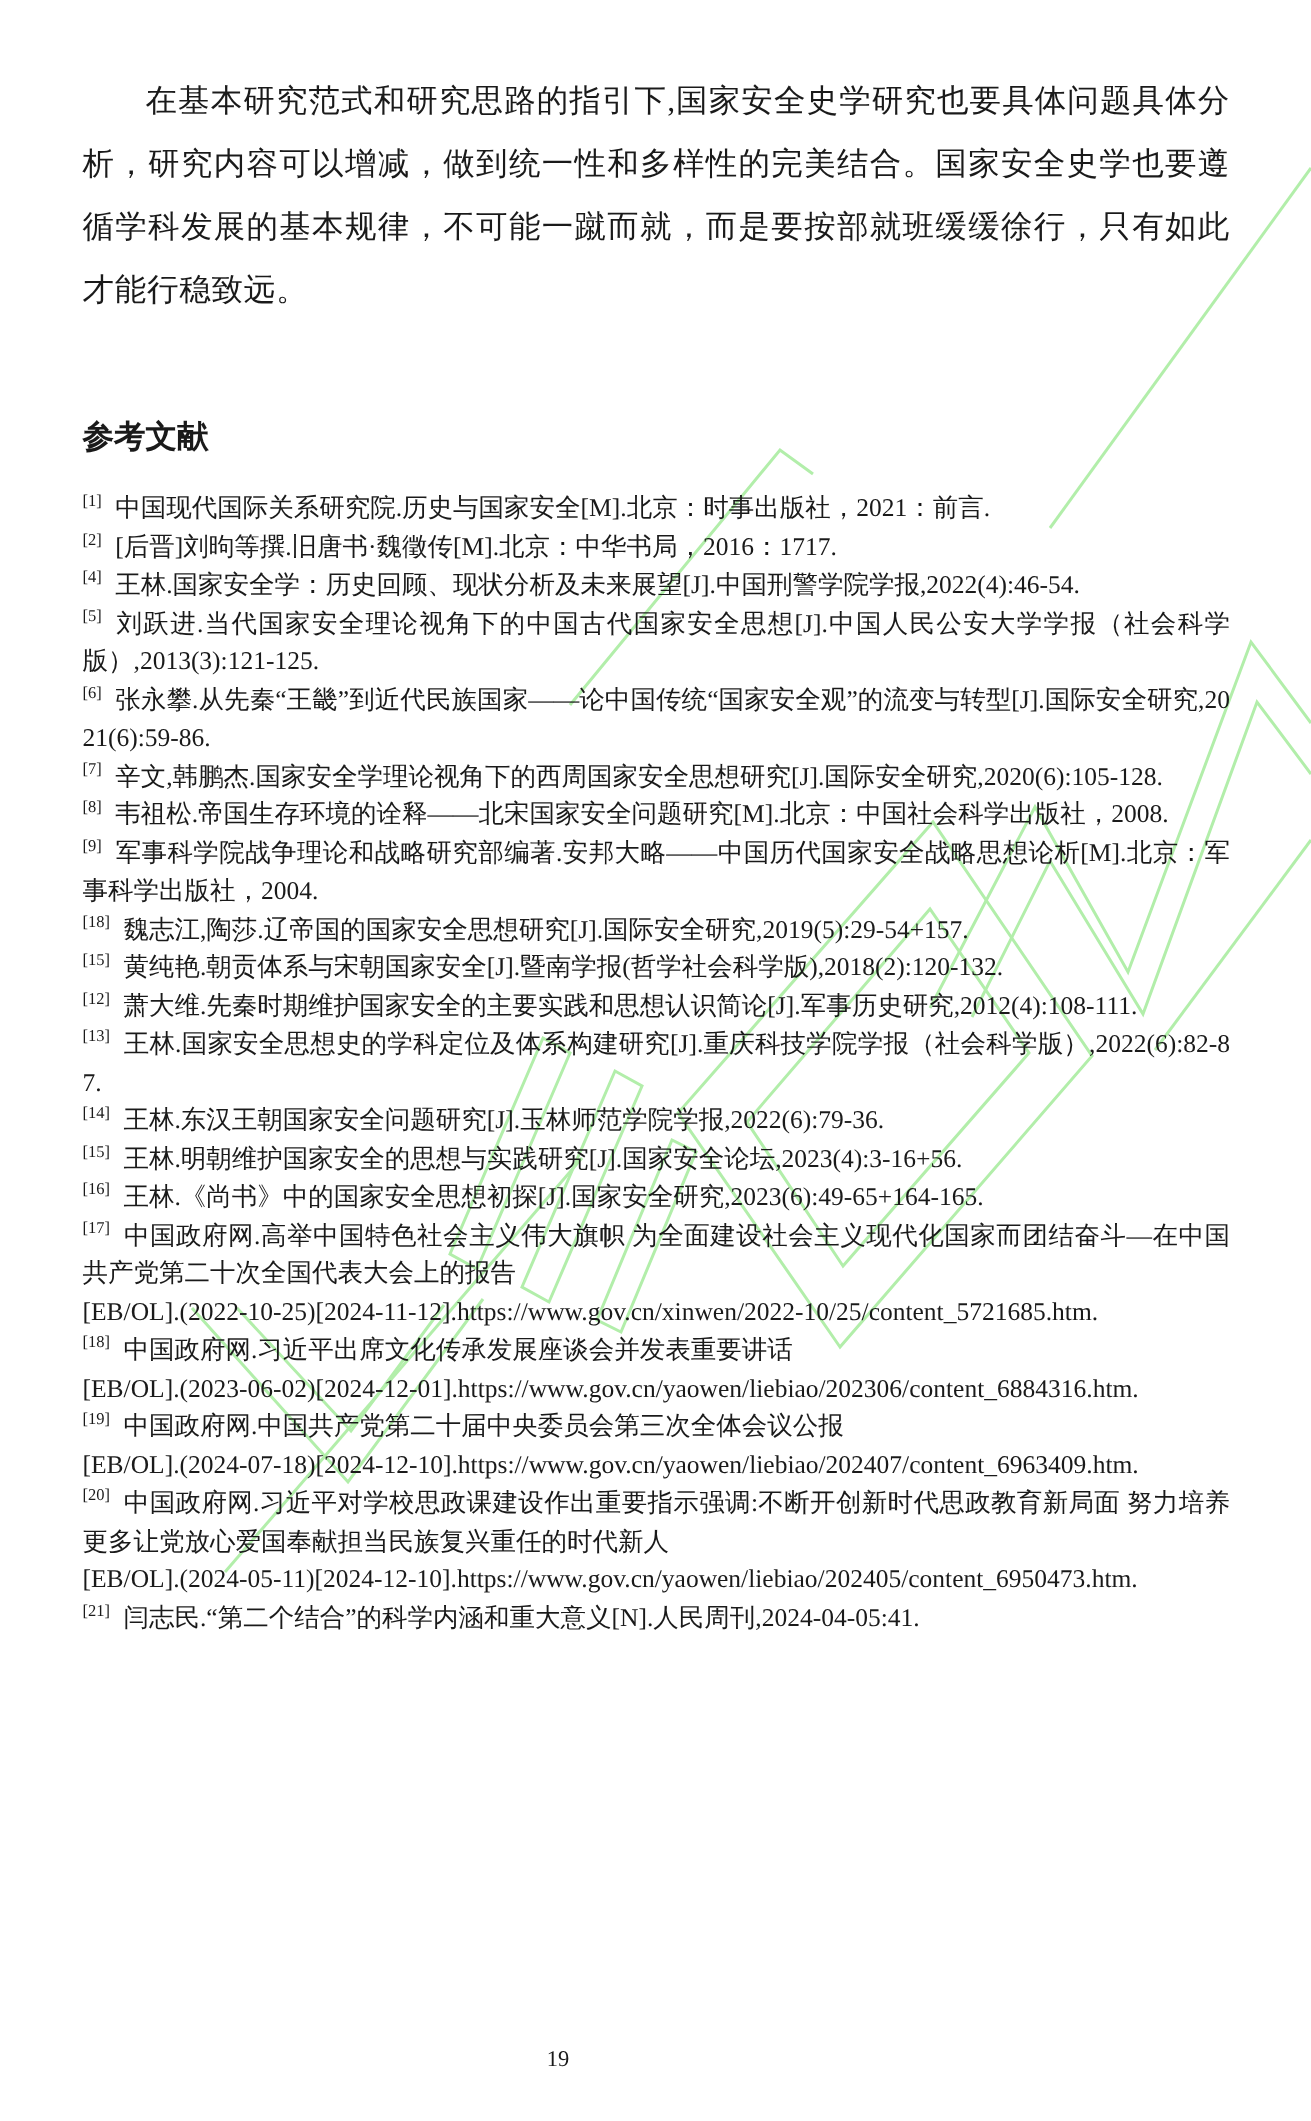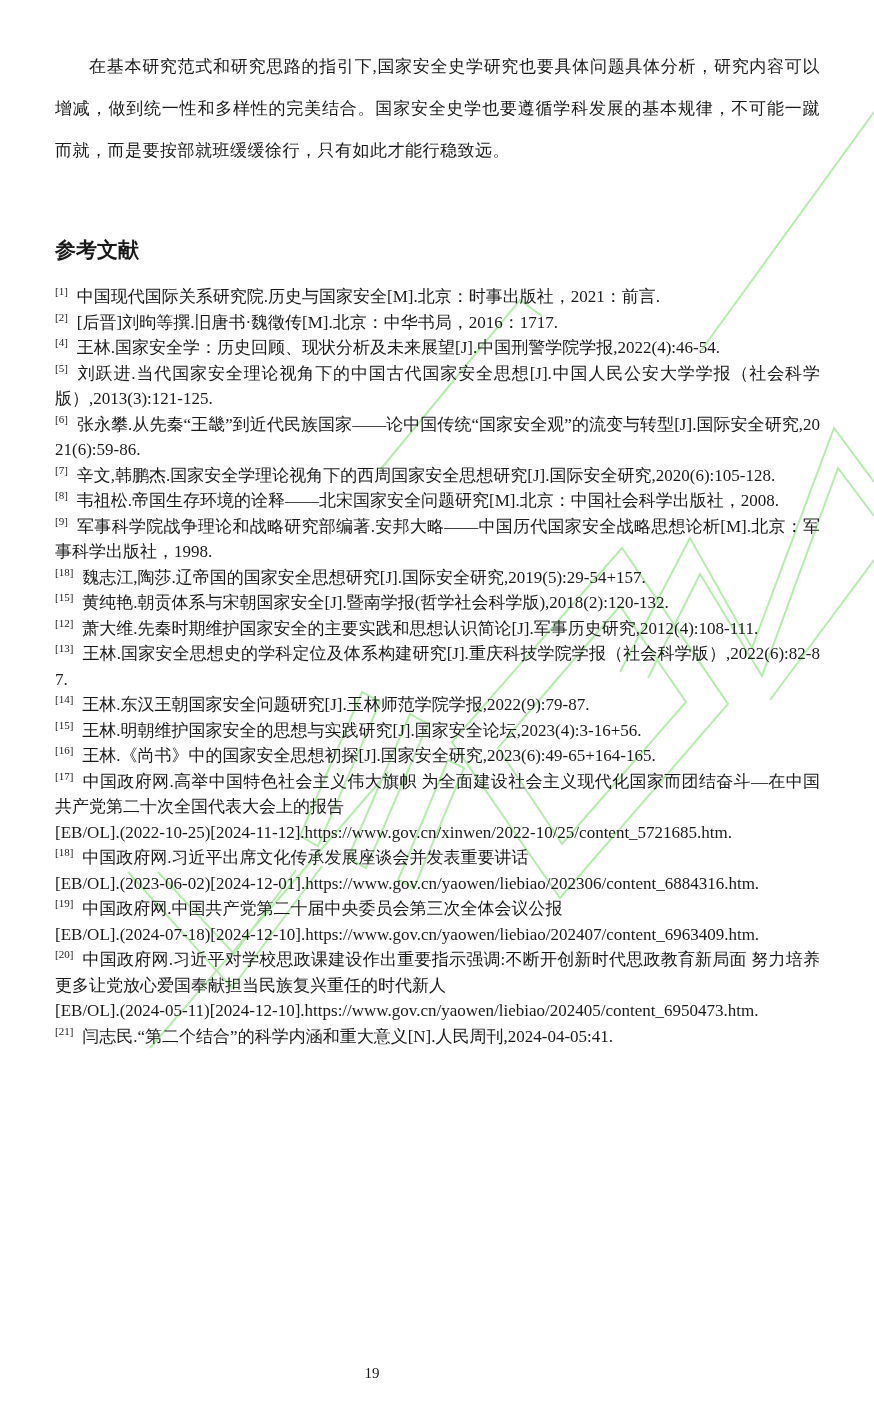--- a/index.html
+++ b/index.html
@@ -22,21 +22,21 @@
   }
   .watermark {
     position: absolute;
     left: 0; top: 0;
     width: 874px; height: 1414px;
     z-index: 0;
     pointer-events: none;
   }
   .intro {
     margin: 0;
-    font-size: 17px;
+    font-size: 21px;
     line-height: 42px;
     text-indent: 2em;
     text-align: justify;
     letter-spacing: 0.5px;
   }
   .refs-heading {
     margin: 66px 0 18px 0;
     font-size: 21px;
     line-height: 28px;
     font-weight: bold;
@@ -104,26 +104,26 @@
   <h3 class="refs-heading">参考文献</h3>
 
   <div class="ref-list">
       <p class="ref-item"><sup class="ref-num">[1]</sup><span class="ref-text">中国现代国际关系研究院.历史与国家安全[M].北京：时事出版社，2021：前言.</span></p>
       <p class="ref-item"><sup class="ref-num">[2]</sup><span class="ref-text">[后晋]刘昫等撰.旧唐书·魏徵传[M].北京：中华书局，2016：1717.</span></p>
       <p class="ref-item"><sup class="ref-num">[4]</sup><span class="ref-text">王林.国家安全学：历史回顾、现状分析及未来展望[J].中国刑警学院学报,2022(4):46-54.</span></p>
       <p class="ref-item"><sup class="ref-num">[5]</sup><span class="ref-text">刘跃进.当代国家安全理论视角下的中国古代国家安全思想[J].中国人民公安大学学报（社会科学版）,2013(3):121-125.</span></p>
       <p class="ref-item"><sup class="ref-num">[6]</sup><span class="ref-text">张永攀.从先秦“王畿”到近代民族国家——论中国传统“国家安全观”的流变与转型[J].国际安全研究,2021(6):59-86.</span></p>
       <p class="ref-item"><sup class="ref-num">[7]</sup><span class="ref-text">辛文,韩鹏杰.国家安全学理论视角下的西周国家安全思想研究[J].国际安全研究,2020(6):105-128.</span></p>
       <p class="ref-item"><sup class="ref-num">[8]</sup><span class="ref-text">韦祖松.帝国生存环境的诠释——北宋国家安全问题研究[M].北京：中国社会科学出版社，2008.</span></p>
-      <p class="ref-item"><sup class="ref-num">[9]</sup><span class="ref-text">军事科学院战争理论和战略研究部编著.安邦大略——中国历代国家安全战略思想论析[M].北京：军事科学出版社，1998.</span></p>
+      <p class="ref-item"><sup class="ref-num">[9]</sup><span class="ref-text">军事科学院战争理论和战略研究部编著.安邦大略——中国历代国家安全战略思想论析[M].北京：军事科学出版社，2004.</span></p>
       <p class="ref-item"><sup class="ref-num">[18]</sup><span class="ref-text">魏志江,陶莎.辽帝国的国家安全思想研究[J].国际安全研究,2019(5):29-54+157.</span></p>
       <p class="ref-item"><sup class="ref-num">[15]</sup><span class="ref-text">黄纯艳.朝贡体系与宋朝国家安全[J].暨南学报(哲学社会科学版),2018(2):120-132.</span></p>
       <p class="ref-item"><sup class="ref-num">[12]</sup><span class="ref-text">萧大维.先秦时期维护国家安全的主要实践和思想认识简论[J].军事历史研究,2012(4):108-111.</span></p>
       <p class="ref-item"><sup class="ref-num">[13]</sup><span class="ref-text">王林.国家安全思想史的学科定位及体系构建研究[J].重庆科技学院学报（社会科学版）,2022(6):82-87.</span></p>
-      <p class="ref-item"><sup class="ref-num">[14]</sup><span class="ref-text">王林.东汉王朝国家安全问题研究[J].玉林师范学院学报,2022(9):79-87.</span></p>
+      <p class="ref-item"><sup class="ref-num">[14]</sup><span class="ref-text">王林.东汉王朝国家安全问题研究[J].玉林师范学院学报,2022(6):79-36.</span></p>
       <p class="ref-item"><sup class="ref-num">[15]</sup><span class="ref-text">王林.明朝维护国家安全的思想与实践研究[J].国家安全论坛,2023(4):3-16+56.</span></p>
       <p class="ref-item"><sup class="ref-num">[16]</sup><span class="ref-text">王林.《尚书》中的国家安全思想初探[J].国家安全研究,2023(6):49-65+164-165.</span></p>
       <p class="ref-item"><sup class="ref-num">[17]</sup><span class="ref-text">中国政府网.高举中国特色社会主义伟大旗帜 为全面建设社会主义现代化国家而团结奋斗—在中国共产党第二十次全国代表大会上的报告
 [EB/OL].(2022-10-25)[2024-11-12].https://www.gov.cn/xinwen/2022-10/25/content_5721685.htm.</span></p>
       <p class="ref-item"><sup class="ref-num">[18]</sup><span class="ref-text">中国政府网.习近平出席文化传承发展座谈会并发表重要讲话
 [EB/OL].(2023-06-02)[2024-12-01].https://www.gov.cn/yaowen/liebiao/202306/content_6884316.htm.</span></p>
       <p class="ref-item"><sup class="ref-num">[19]</sup><span class="ref-text">中国政府网.中国共产党第二十届中央委员会第三次全体会议公报
 [EB/OL].(2024-07-18)[2024-12-10].https://www.gov.cn/yaowen/liebiao/202407/content_6963409.htm.</span></p>
       <p class="ref-item"><sup class="ref-num">[20]</sup><span class="ref-text">中国政府网.习近平对学校思政课建设作出重要指示强调:不断开创新时代思政教育新局面 努力培养更多让党放心爱国奉献担当民族复兴重任的时代新人
 [EB/OL].(2024-05-11)[2024-12-10].https://www.gov.cn/yaowen/liebiao/202405/content_6950473.htm.</span></p>

